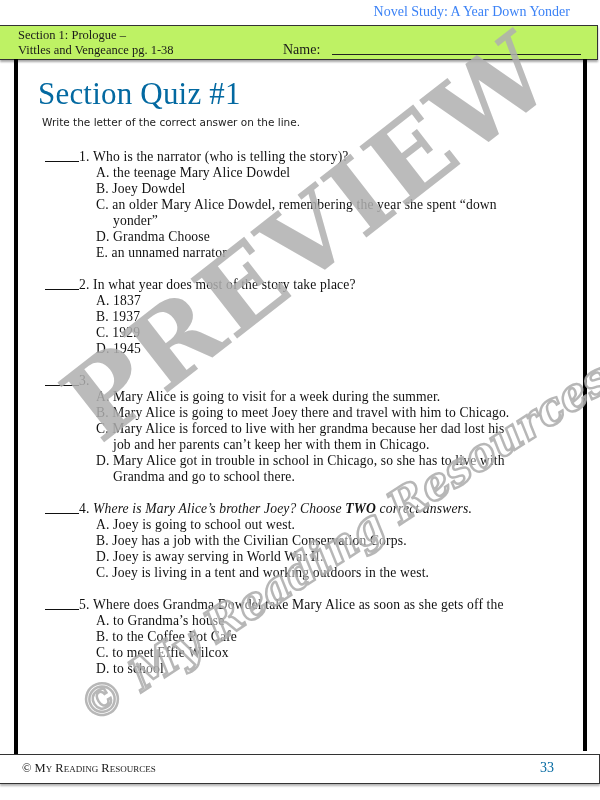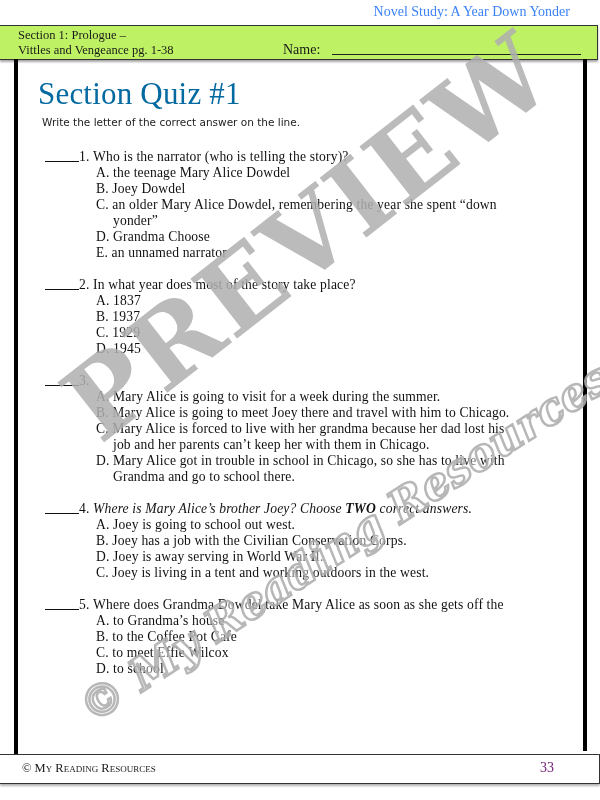--- a/index.html
+++ b/index.html
@@ -136,21 +136,21 @@
       top: 6px;
       font-size: 12.5px;
       font-variant: small-caps;
       color: #1a1a1a;
     }
     .footer-page {
       position: absolute;
       left: 540px;
       top: 5px;
       font-size: 14px;
-      color: #701a75;
+      color: #0369a1;
     }
 
     .wm-preview {
       position: absolute;
       left: 40px;
       top: 218px;
       font-family: "DejaVu Serif", serif;
       font-weight: bold;
       font-size: 104px;
       letter-spacing: 2px;

